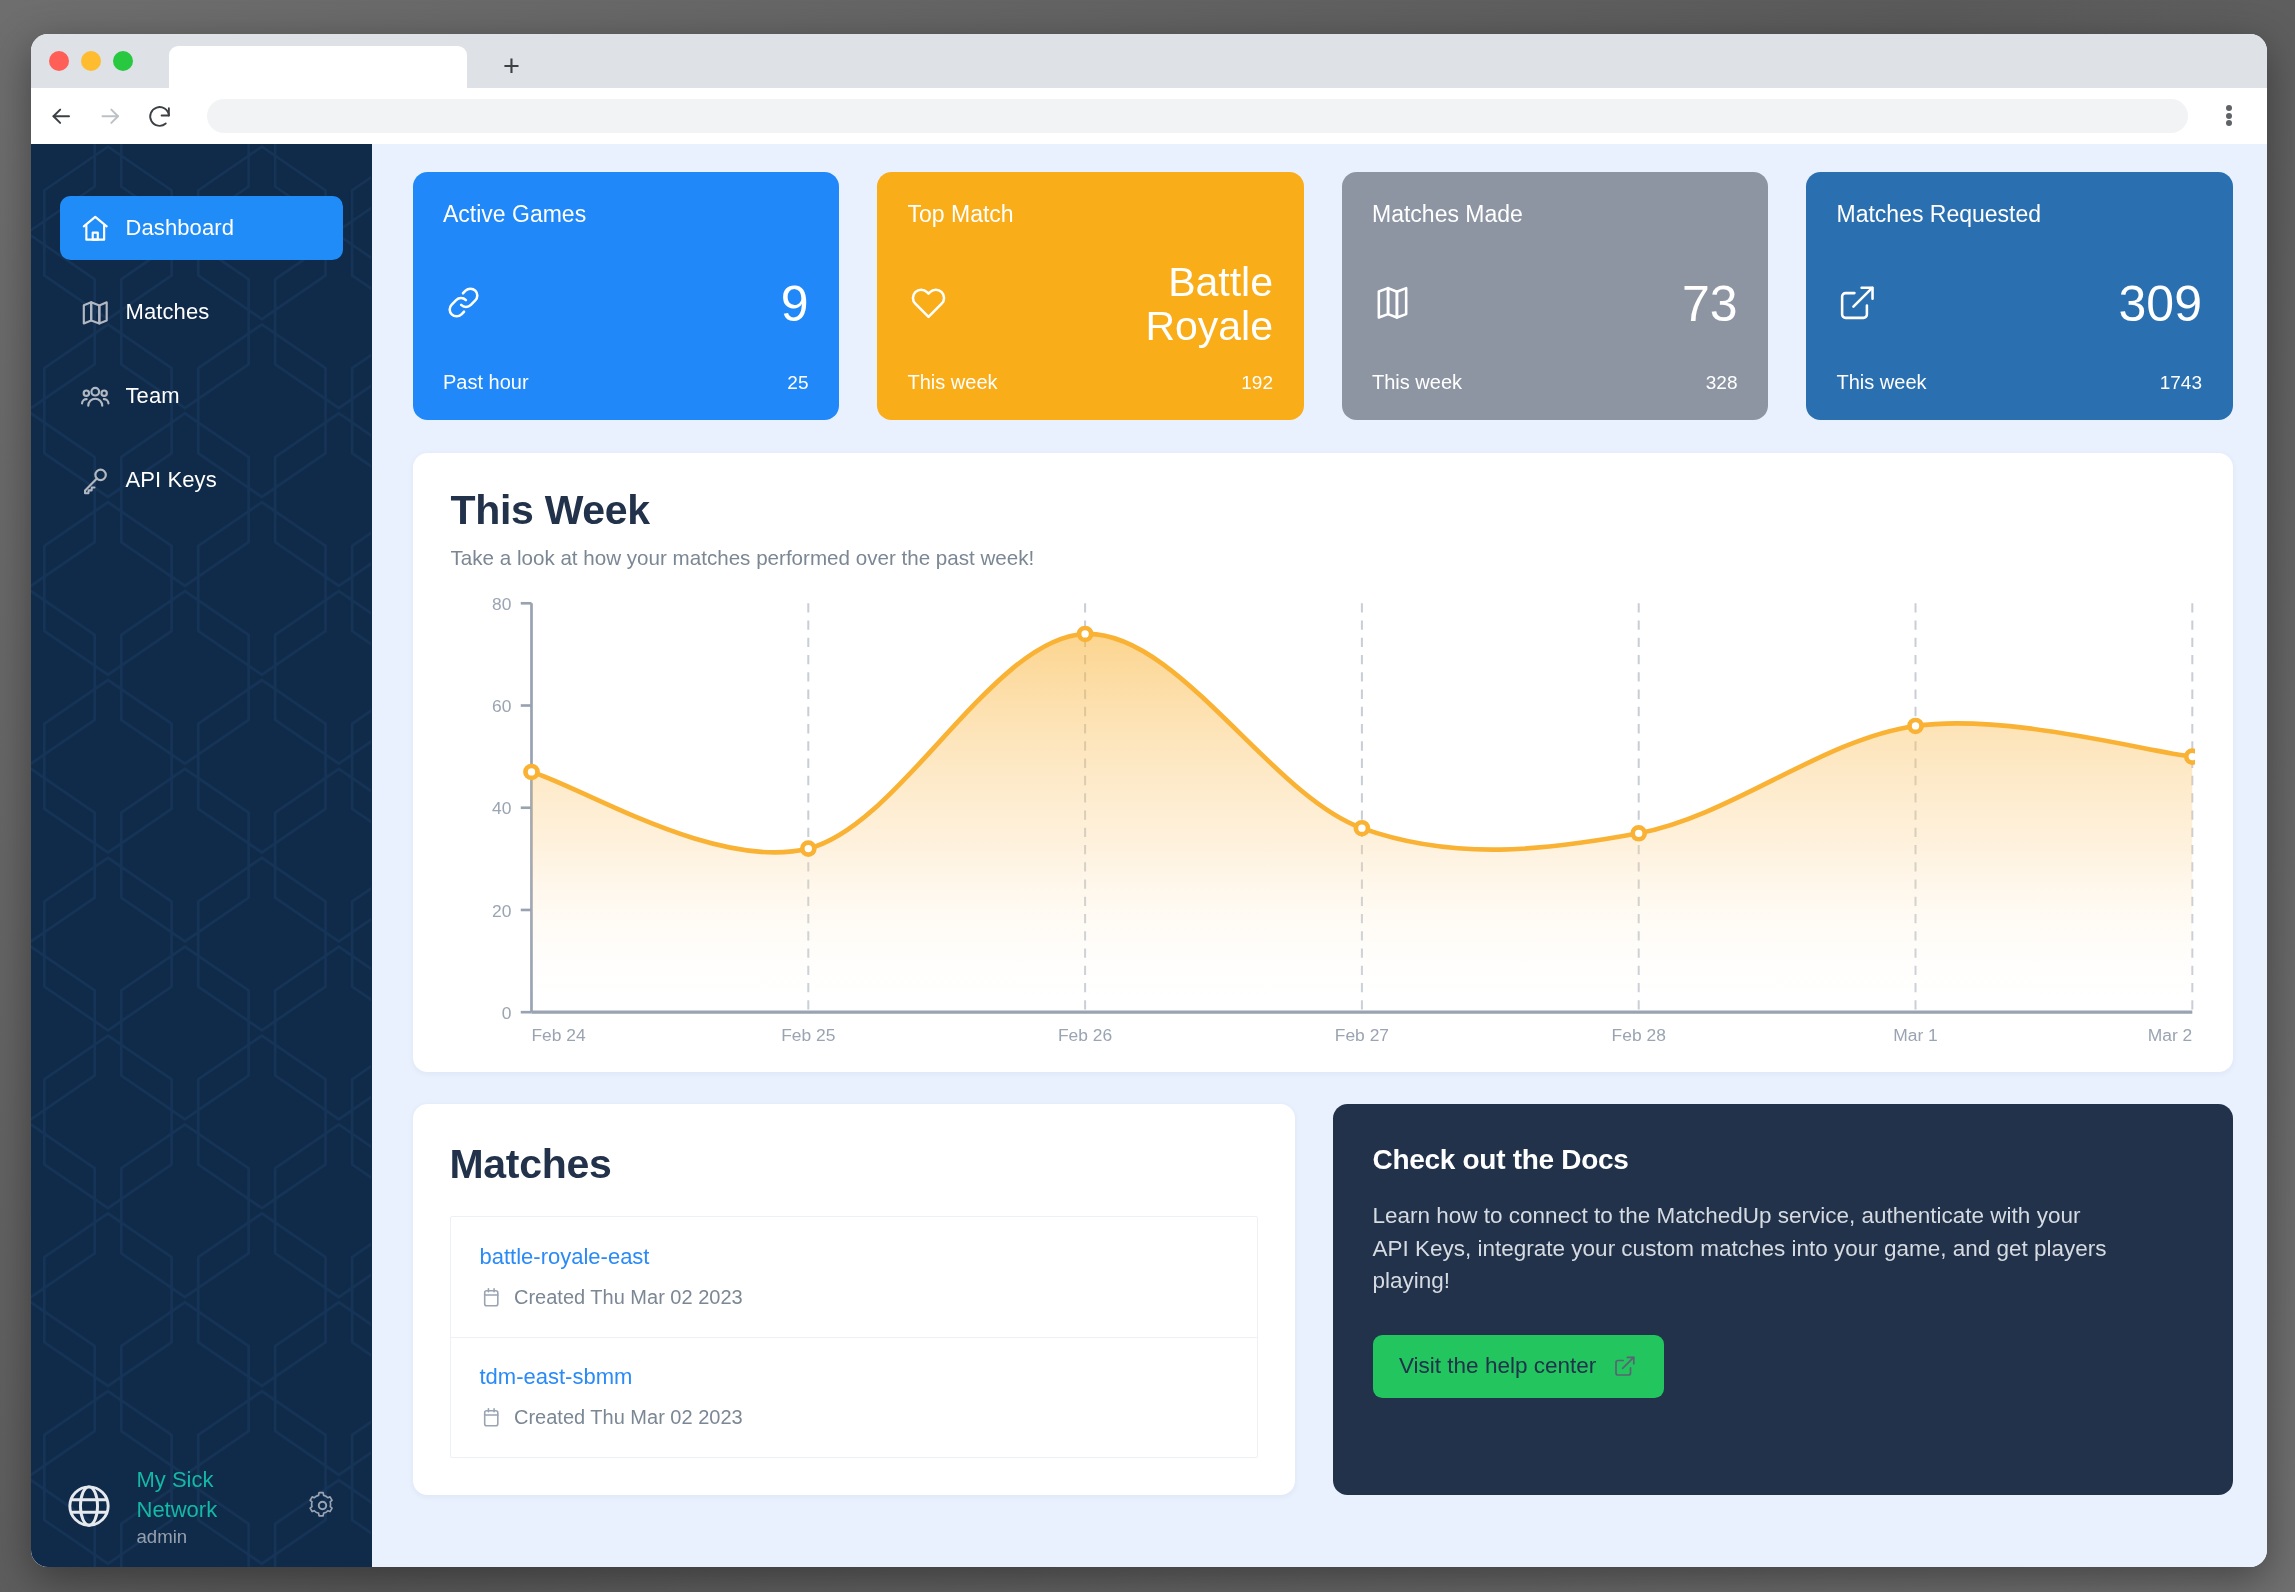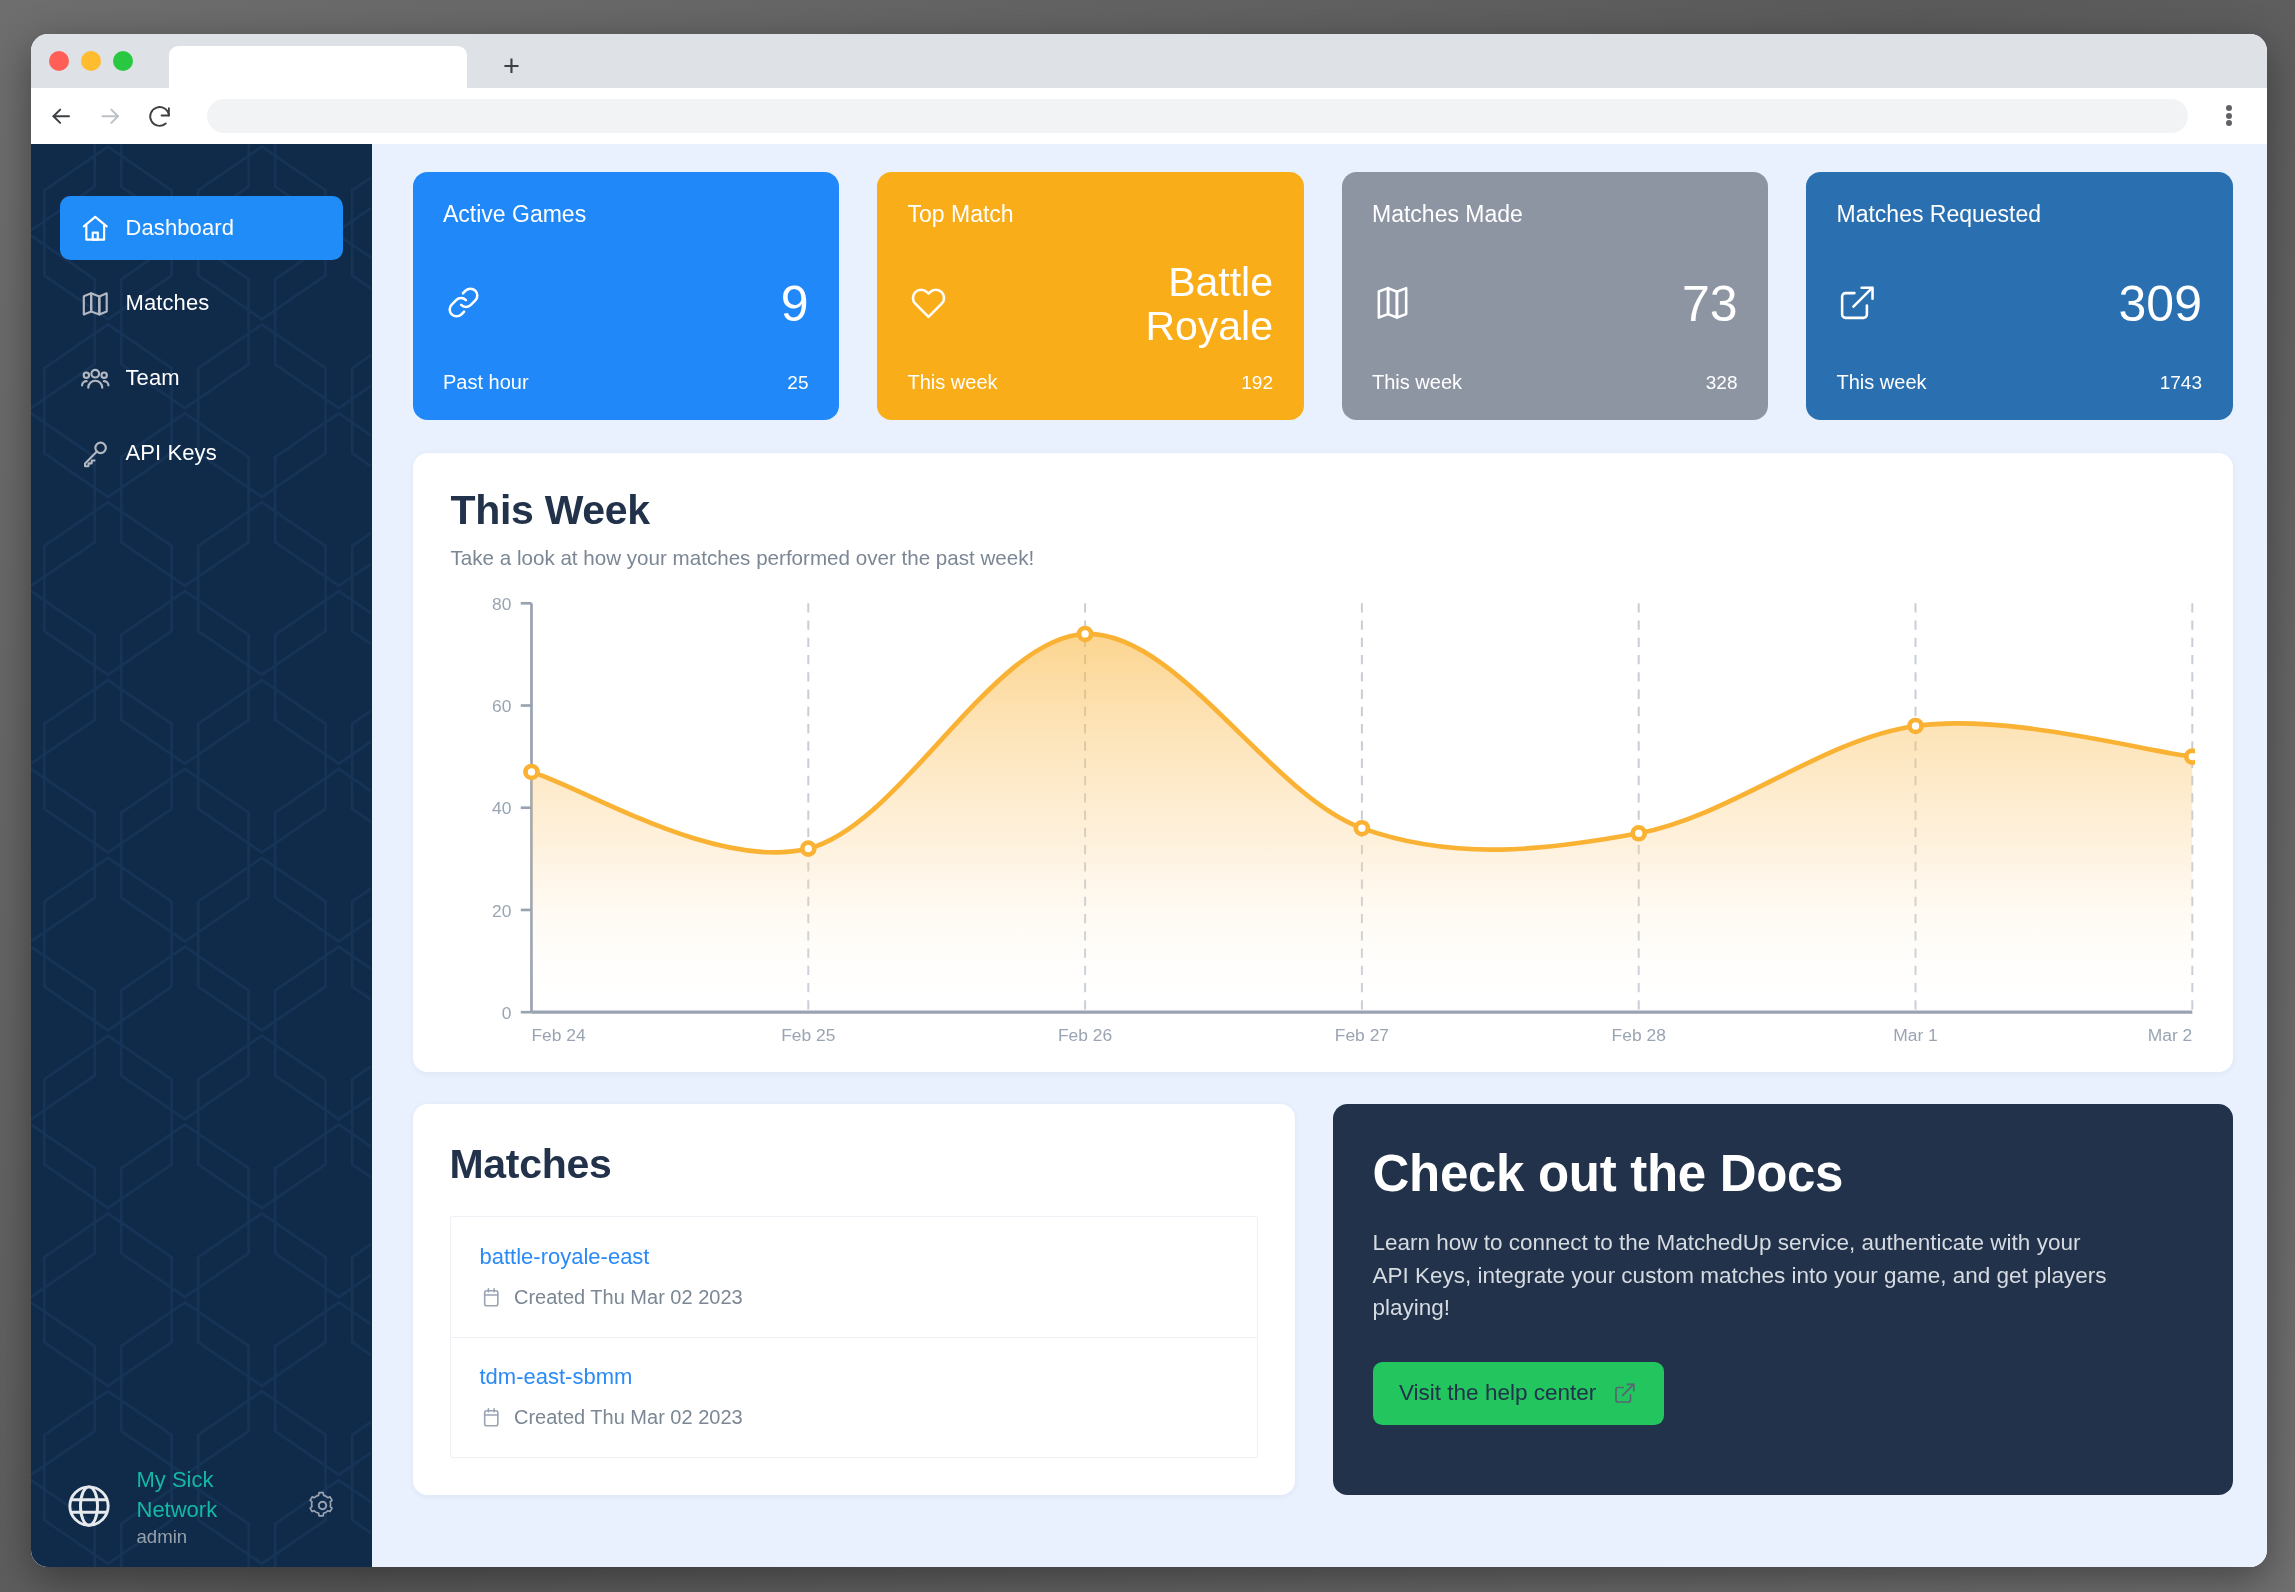--- a/index.html
+++ b/index.html
@@ -99,21 +99,21 @@
   .hexlayer {
     position: absolute; inset: 0;
     opacity: .55;
   }
   .sidenav { position: relative; padding: 52px 29px 0 29px; }
   .navitem {
     display: flex; align-items: center;
     height: 64px;
     border-radius: 10.6px;
     padding: 0 20px;
-    margin-bottom: 11px;
+    margin-bottom: 20px;
     color: #ffffff;
     text-align: right;
   }
   .navitem.active { background: #1f8cf7; }
   .navitem .ic { width: 34px; display: flex; align-items: center; justify-content: flex-start; }
   .navitem .lbl { font-size: 22px; letter-spacing: 0.1px; margin-left: 12px; }
   .navitem:not(.active) .ic svg { stroke: #b2b8c2; }
   .navitem:not(.active) .lbl { color: #ffffff; }
 
   .sidefoot {
@@ -204,21 +204,21 @@
   .mmeta .calic { margin-right: 12px; display: flex; }
 
   .docscard {
     flex: 1 1 auto;
     background: #22324a;
     border-radius: 14.6px;
     padding: 40px 40px 40px 40px;
     color: #ffffff;
   }
   .docscard h2 {
-    font-size: 51px; font-weight: 700; letter-spacing: -0.3px;
+    font-size: 28px; font-weight: 700; letter-spacing: -0.3px;
   }
   .docscard p {
     margin-top: 24px; font-size: 22.5px; line-height: 1.45; color: #d6dbe2; max-width: 749px;
   }
   .helpbtn {
     margin-top: 37px;
     display: inline-flex; align-items: center;
     background: #22c55e; color: #22324a;
     border-radius: 9.3px;
     padding: 18.6px 26.5px;

